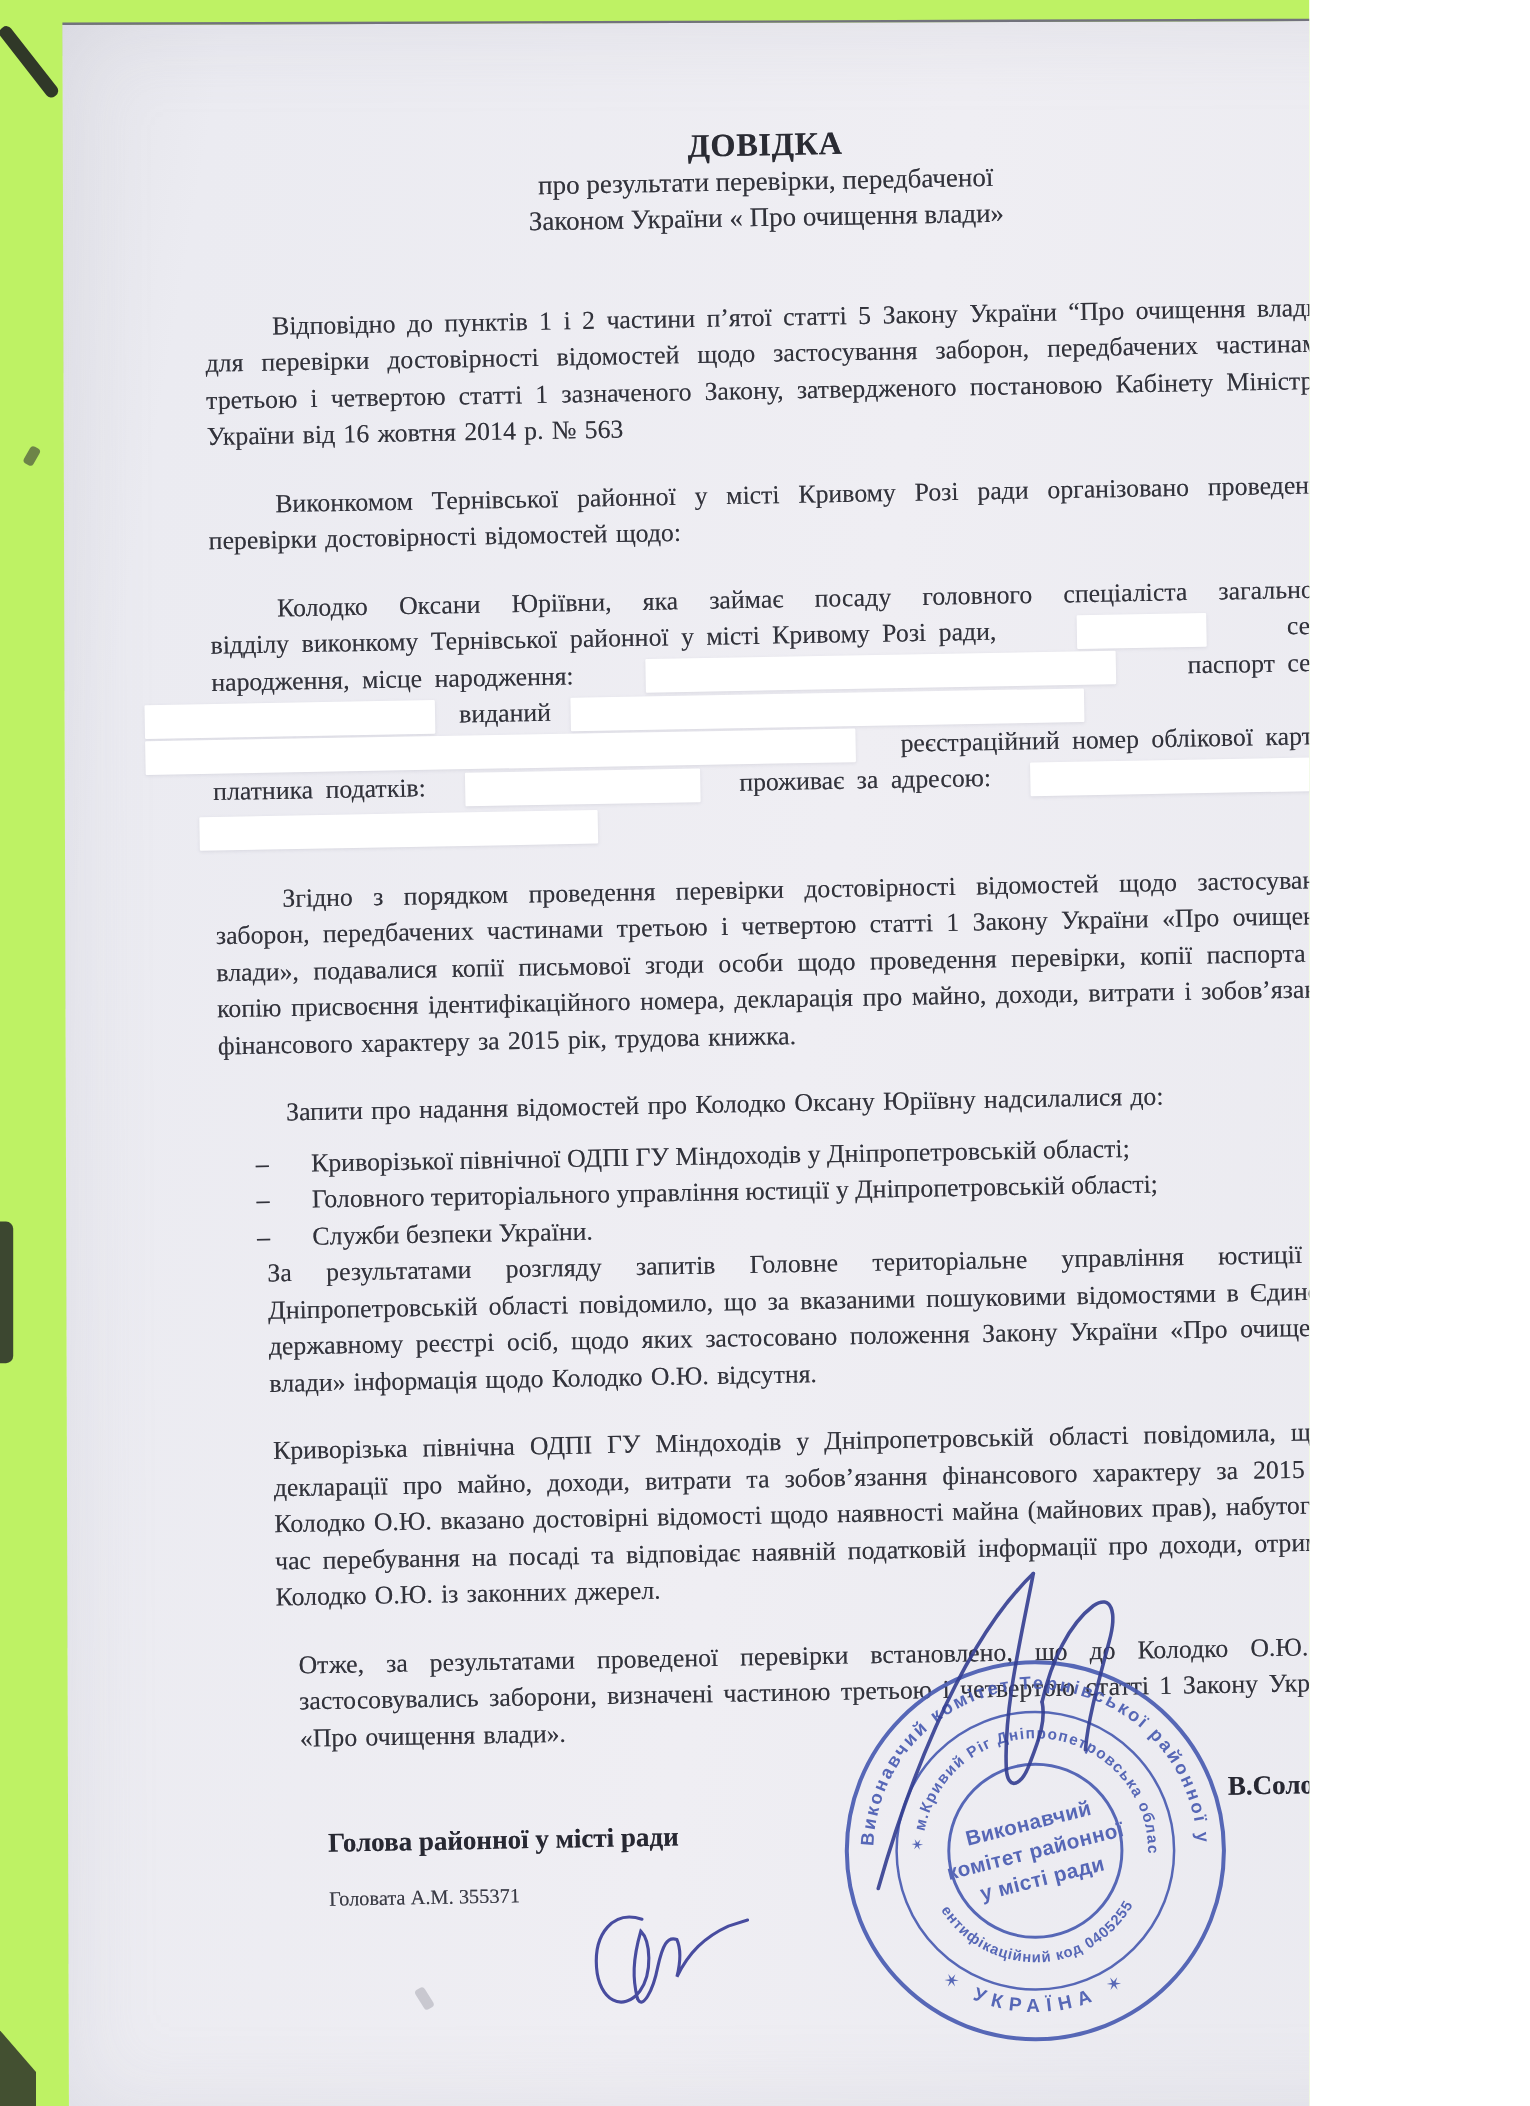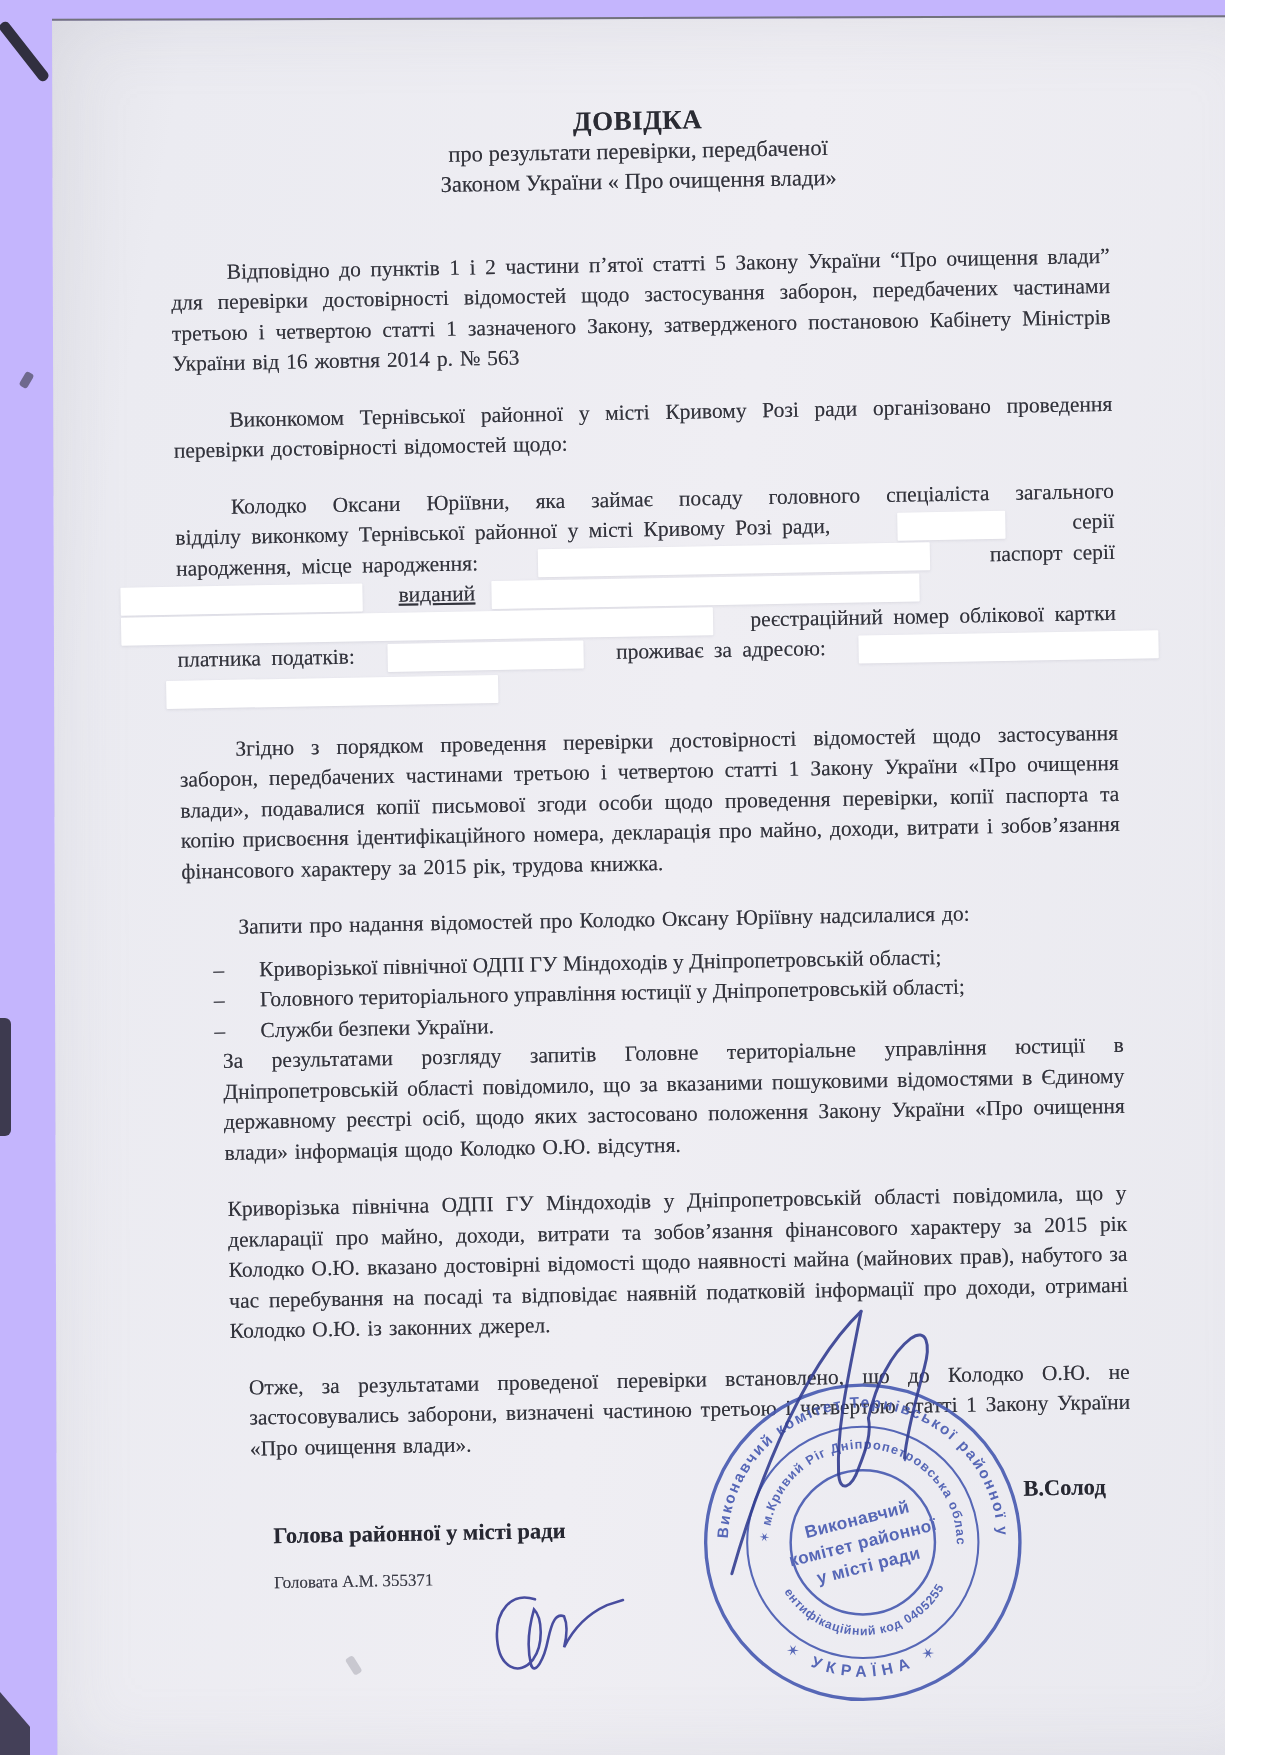--- a/index.html
+++ b/index.html
@@ -1,16 +1,16 @@
 <!DOCTYPE html>
 <html><head>
 <meta charset="utf-8">
 <style>
   html,body{margin:0;padding:0;background:#ffffff;}
-  .stage{position:relative;width:1225px;height:1755px;overflow:hidden;background:#c4b5fd;
+  .stage{position:relative;width:1091px;height:1755px;overflow:hidden;background:#bef264;
          font-family:"Liberation Serif","DejaVu Serif",serif;}
   .paper{position:absolute;left:52px;top:15px;width:1223px;height:1742px;
          background:linear-gradient(100deg,#e4e4ea 0%,#ebebf1 9%,#efeef3 50%,#e9e9ef 100%);
          border-top:2px solid #72727c;transform:rotate(-0.18deg);transform-origin:top right;
          box-shadow:inset 0 0 70px rgba(185,185,200,.30);}
   .content{position:absolute;left:0;top:0;width:100%;box-sizing:border-box;
            padding:86px 168px 0 116px;color:#32333b;font-size:21.5px;line-height:30.5px;
            transform:rotate(-0.85deg);transform-origin:50% 120px;
            text-shadow:0 0 .5px rgba(45,45,58,.55);}
   .title{text-align:center;font-weight:bold;font-size:27px;letter-spacing:.5px;color:#2a2b33;margin:0;}
@@ -78,21 +78,21 @@
           <span class="redact" style="width:108px;"></span>
           <span class="t">серії</span>
         </div>
         <div class="sline sb">
           <span class="t">народження, місце народження:</span>
           <span class="redact" style="width:392px;"></span>
           <span class="t">паспорт серії</span>
         </div>
         <div class="sline">
           <span class="redact" style="width:242px;margin-left:-56px;"></span>
-          <span class="t" style="margin:0 16px 0 36px;text-decoration:underline;">виданий</span>
+          <span class="t" style="margin:0 16px 0 20px;">виданий</span>
           <span class="redact" style="width:428px;"></span>
         </div>
         <div class="sline">
           <span class="redact" style="width:592px;margin-left:-56px;"></span>
           <span style="flex:1;"></span>
           <span class="t">реєстраційний номер облікової картки</span>
         </div>
         <div class="sline sb">
           <span class="t">платника податків:</span>
           <span class="redact" style="width:196px;"></span>

